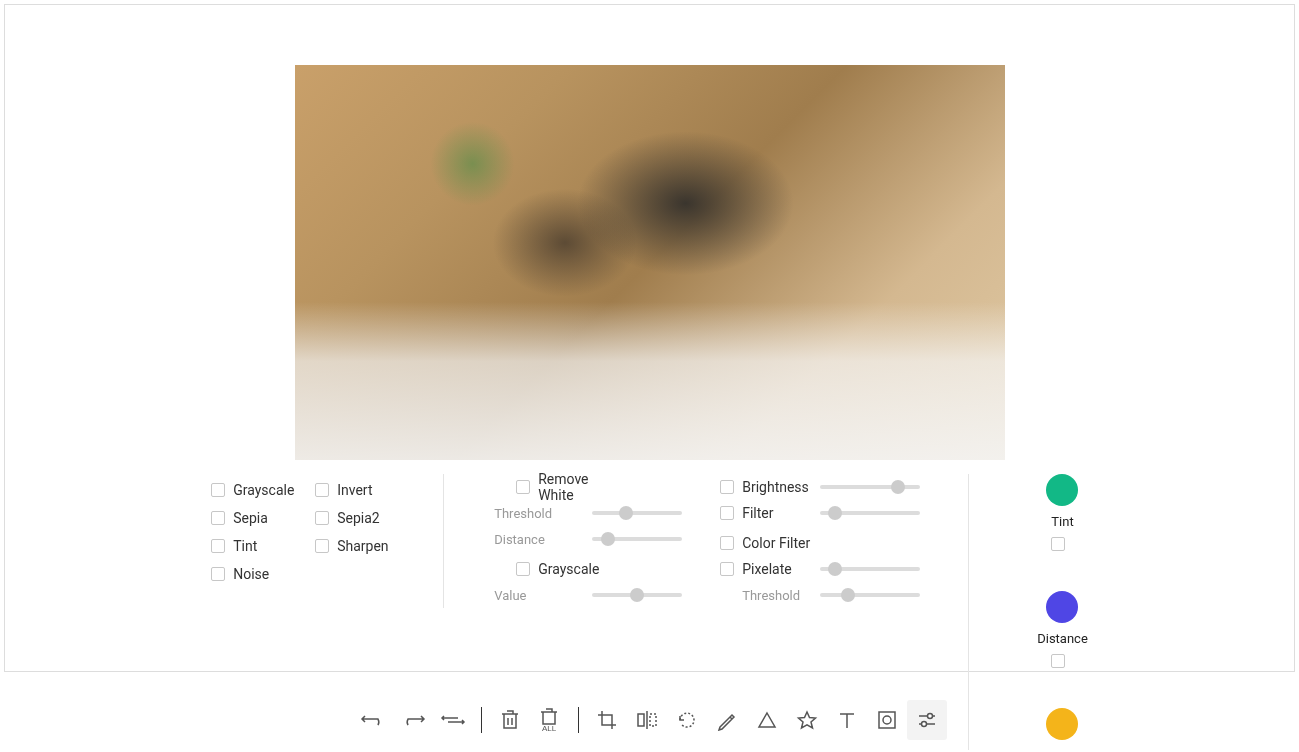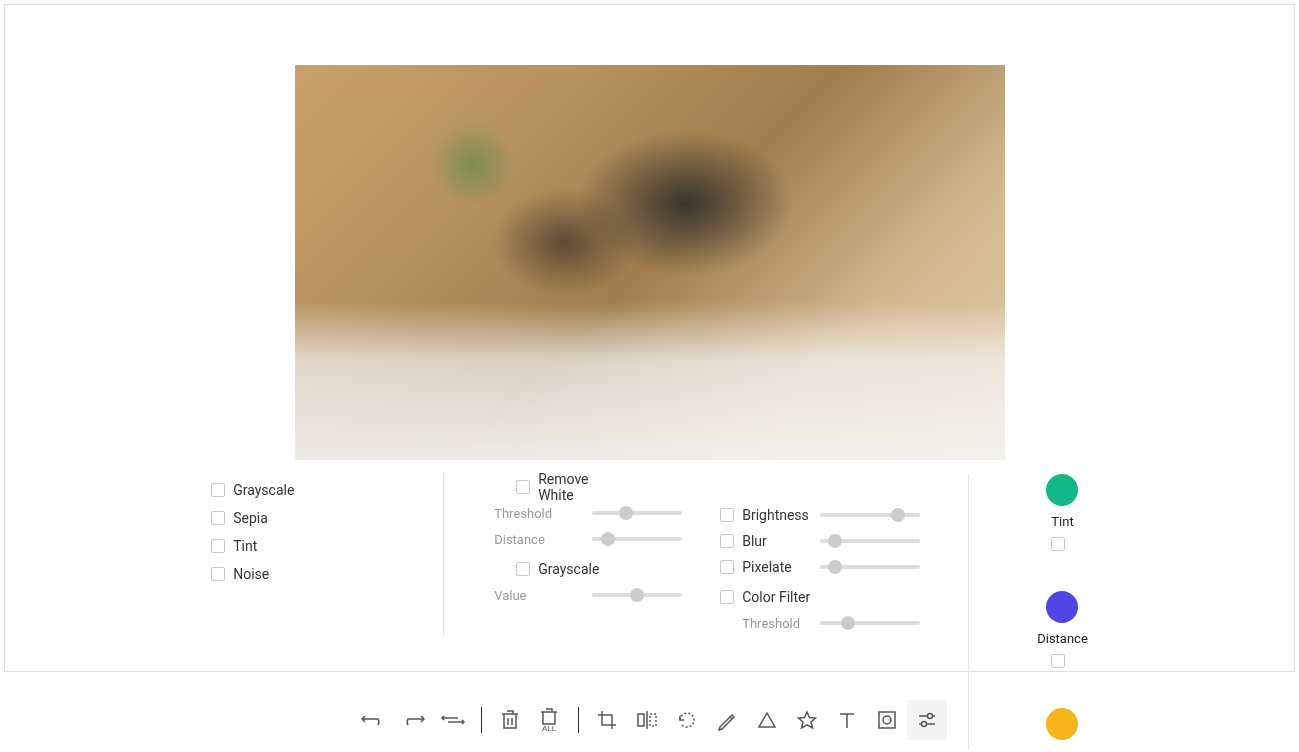--- a/index.html
+++ b/index.html
@@ -109,21 +109,21 @@
   }
   .mid-col {
     display: flex;
     gap: 28px;
   }
   .mid-sub { width: 220px; }
   .mid-sub .slider-label-main { width: 120px; padding-left: 44px; }
   .mid-sub .slider-row .slider-label { width: 120px; padding-left: 22px; }
   .mid-sub .slider-track { width: 90px; }
 
-  .mid-right { width: 220px; margin-top: 28px; }
+  .mid-right { width: 220px; }
   .mid-right .slider-label-main { width: 100px; }
   .mid-right .slider-row .slider-label { width: 100px; padding-left: 22px; }
   .mid-right .slider-track { width: 100px; }
 
   .color-col {
     display: flex;
     gap: 40px;
     padding-left: 40px;
     flex-direction: column;
   }
@@ -200,20 +200,34 @@
           </div>
           <div class="check-row">
             <div class="checkbox"></div>
             <span>Tint</span>
           </div>
           <div class="check-row">
             <div class="checkbox"></div>
             <span>Noise</span>
           </div>
         </div>
+        <div>
+          <div class="check-row">
+            <div class="checkbox"></div>
+            <span>Invert</span>
+          </div>
+          <div class="check-row">
+            <div class="checkbox"></div>
+            <span>Sepia2</span>
+          </div>
+          <div class="check-row">
+            <div class="checkbox"></div>
+            <span>Sharpen</span>
+          </div>
+        </div>
       </div>
     </div>
 
     <div class="filter-col sep">
       <div class="mid-col">
         <div class="mid-sub">
           <div class="slider-row">
             <div class="slider-label-main">
               <div class="checkbox"></div>
               <span>Remove White</span>
@@ -251,39 +265,39 @@
               <div class="checkbox"></div>
               <span>Brightness</span>
             </div>
             <div class="slider-track">
               <div class="slider-thumb" style="left:78%"></div>
             </div>
           </div>
           <div class="slider-row">
             <div class="slider-label-main">
               <div class="checkbox"></div>
-              <span>Blur</span>
+              <span>Filter</span>
             </div>
             <div class="slider-track">
               <div class="slider-thumb" style="left:15%"></div>
             </div>
           </div>
+          <div class="slider-row" style="margin-top:4px;">
+            <div class="slider-label-main">
+              <div class="checkbox"></div>
+              <span>Color Filter</span>
+            </div>
+          </div>
           <div class="slider-row">
             <div class="slider-label-main">
               <div class="checkbox"></div>
               <span>Pixelate</span>
             </div>
             <div class="slider-track">
               <div class="slider-thumb" style="left:15%"></div>
-            </div>
-          </div>
-          <div class="slider-row" style="margin-top:4px;">
-            <div class="slider-label-main">
-              <div class="checkbox"></div>
-              <span>Color Filter</span>
             </div>
           </div>
           <div class="slider-row">
             <span class="slider-label">Threshold</span>
             <div class="slider-track">
               <div class="slider-thumb" style="left:28%"></div>
             </div>
           </div>
         </div>
       </div>

